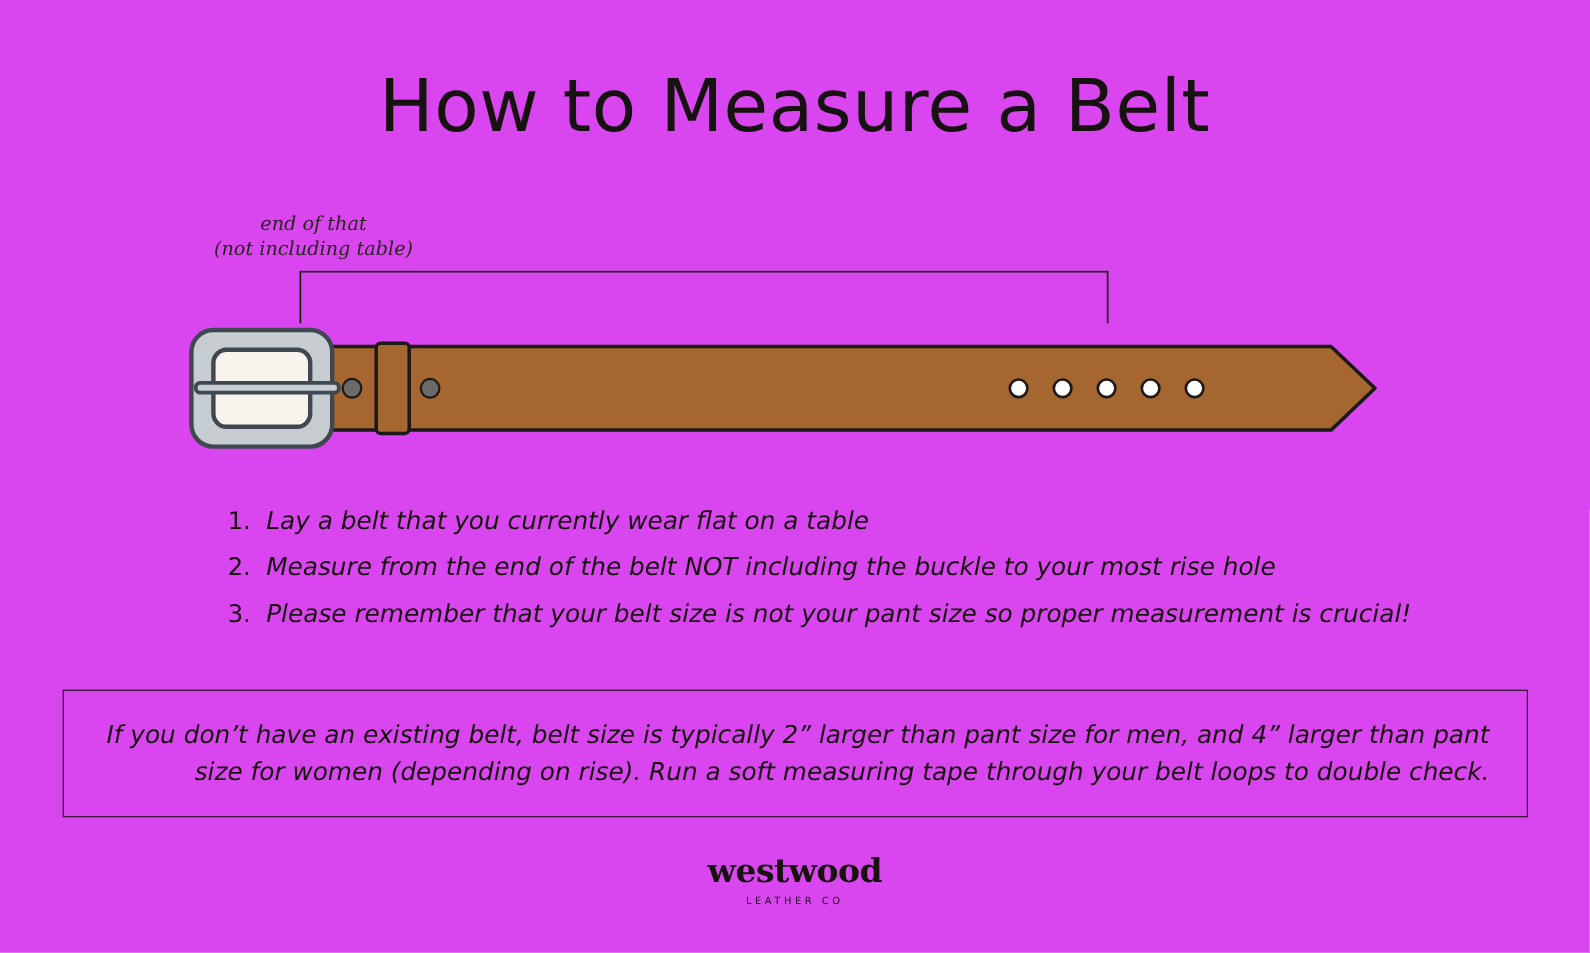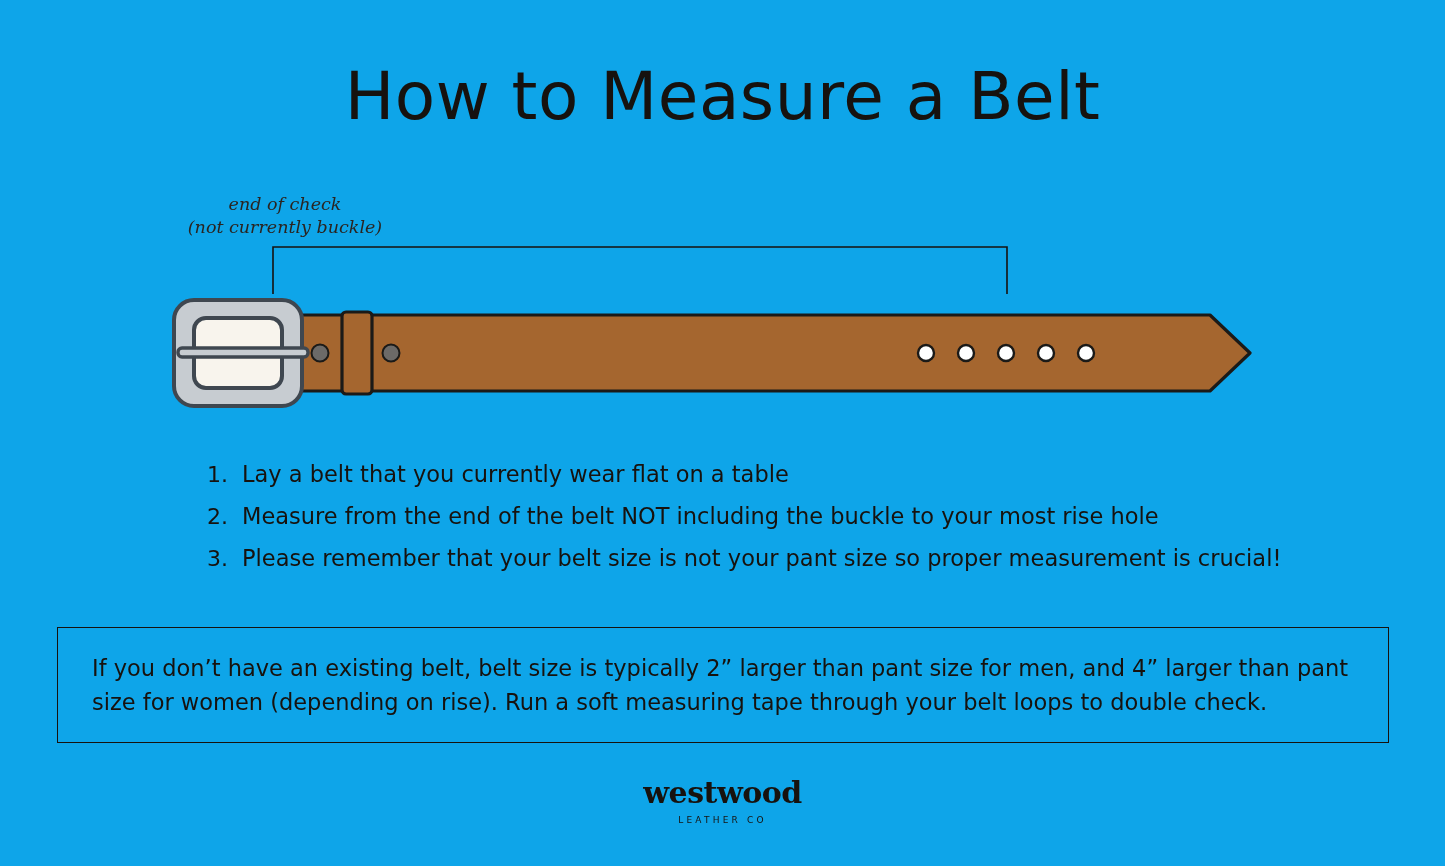--- a/index.html
+++ b/index.html
@@ -11,21 +11,21 @@
     height: 866px;
     background: #f8f4ed;
     font-family: "Liberation Sans", sans-serif;
     overflow: hidden;
     position: relative;
   }
   .page {
     position: relative;
     width: 1445px;
     height: 866px;
-    background: #0ea5e9;
+    background: #d946ef;
   }
 
   
   .title {
     position: absolute;
     top: 62px;
     left: 0;
     width: 100%;
     text-align: center;
     font-family: "DejaVu Sans", sans-serif;
@@ -93,42 +93,44 @@
   }
   .step-num {
     width: 38px;
     flex: 0 0 38px;
     text-align: right;
     padding-right: 14px;
     font-size: 22px;
   }
   .step-text {
     flex: 1;
+    font-style: italic;
   }
 
   
   .note-box {
     position: absolute;
     left: 57px;
     top: 627px;
     width: 1332px;
     height: 116px;
     border: 1.6px solid #17120e;
     box-sizing: border-box;
     display: flex;
     align-items: center;
     justify-content: center;
   }
   .note-text {
     font-family: "DejaVu Sans", sans-serif;
     font-size: 22.5px;
     color: #17120e;
-    text-align: left;
+    text-align: right;
     line-height: 1.52;
     padding: 0 34px;
+    font-style: italic;
   }
 
   
   .logo {
     position: absolute;
     left: 0;
     top: 778px;
     width: 100%;
     text-align: center;
   }
@@ -149,22 +151,22 @@
   }
 </style>
 </head>
 <body>
 
 <div class="page">
 
   <div class="title">How to Measure a Belt</div>
 
   <div class="callout callout-left">
-    <div>end of check</div>
-    <div>(not currently buckle)</div>
+    <div>end of that</div>
+    <div>(not including table)</div>
   </div>
 
 
   <svg class="bracket" viewBox="0 0 736 48">
     <path d="M1,48 L1,1 L735,1 L735,48" fill="none" stroke="#17120e" stroke-width="1.6"></path>
   </svg>
 
   <svg class="belt-wrap" viewBox="0 0 1110 130">
 
     <g>

